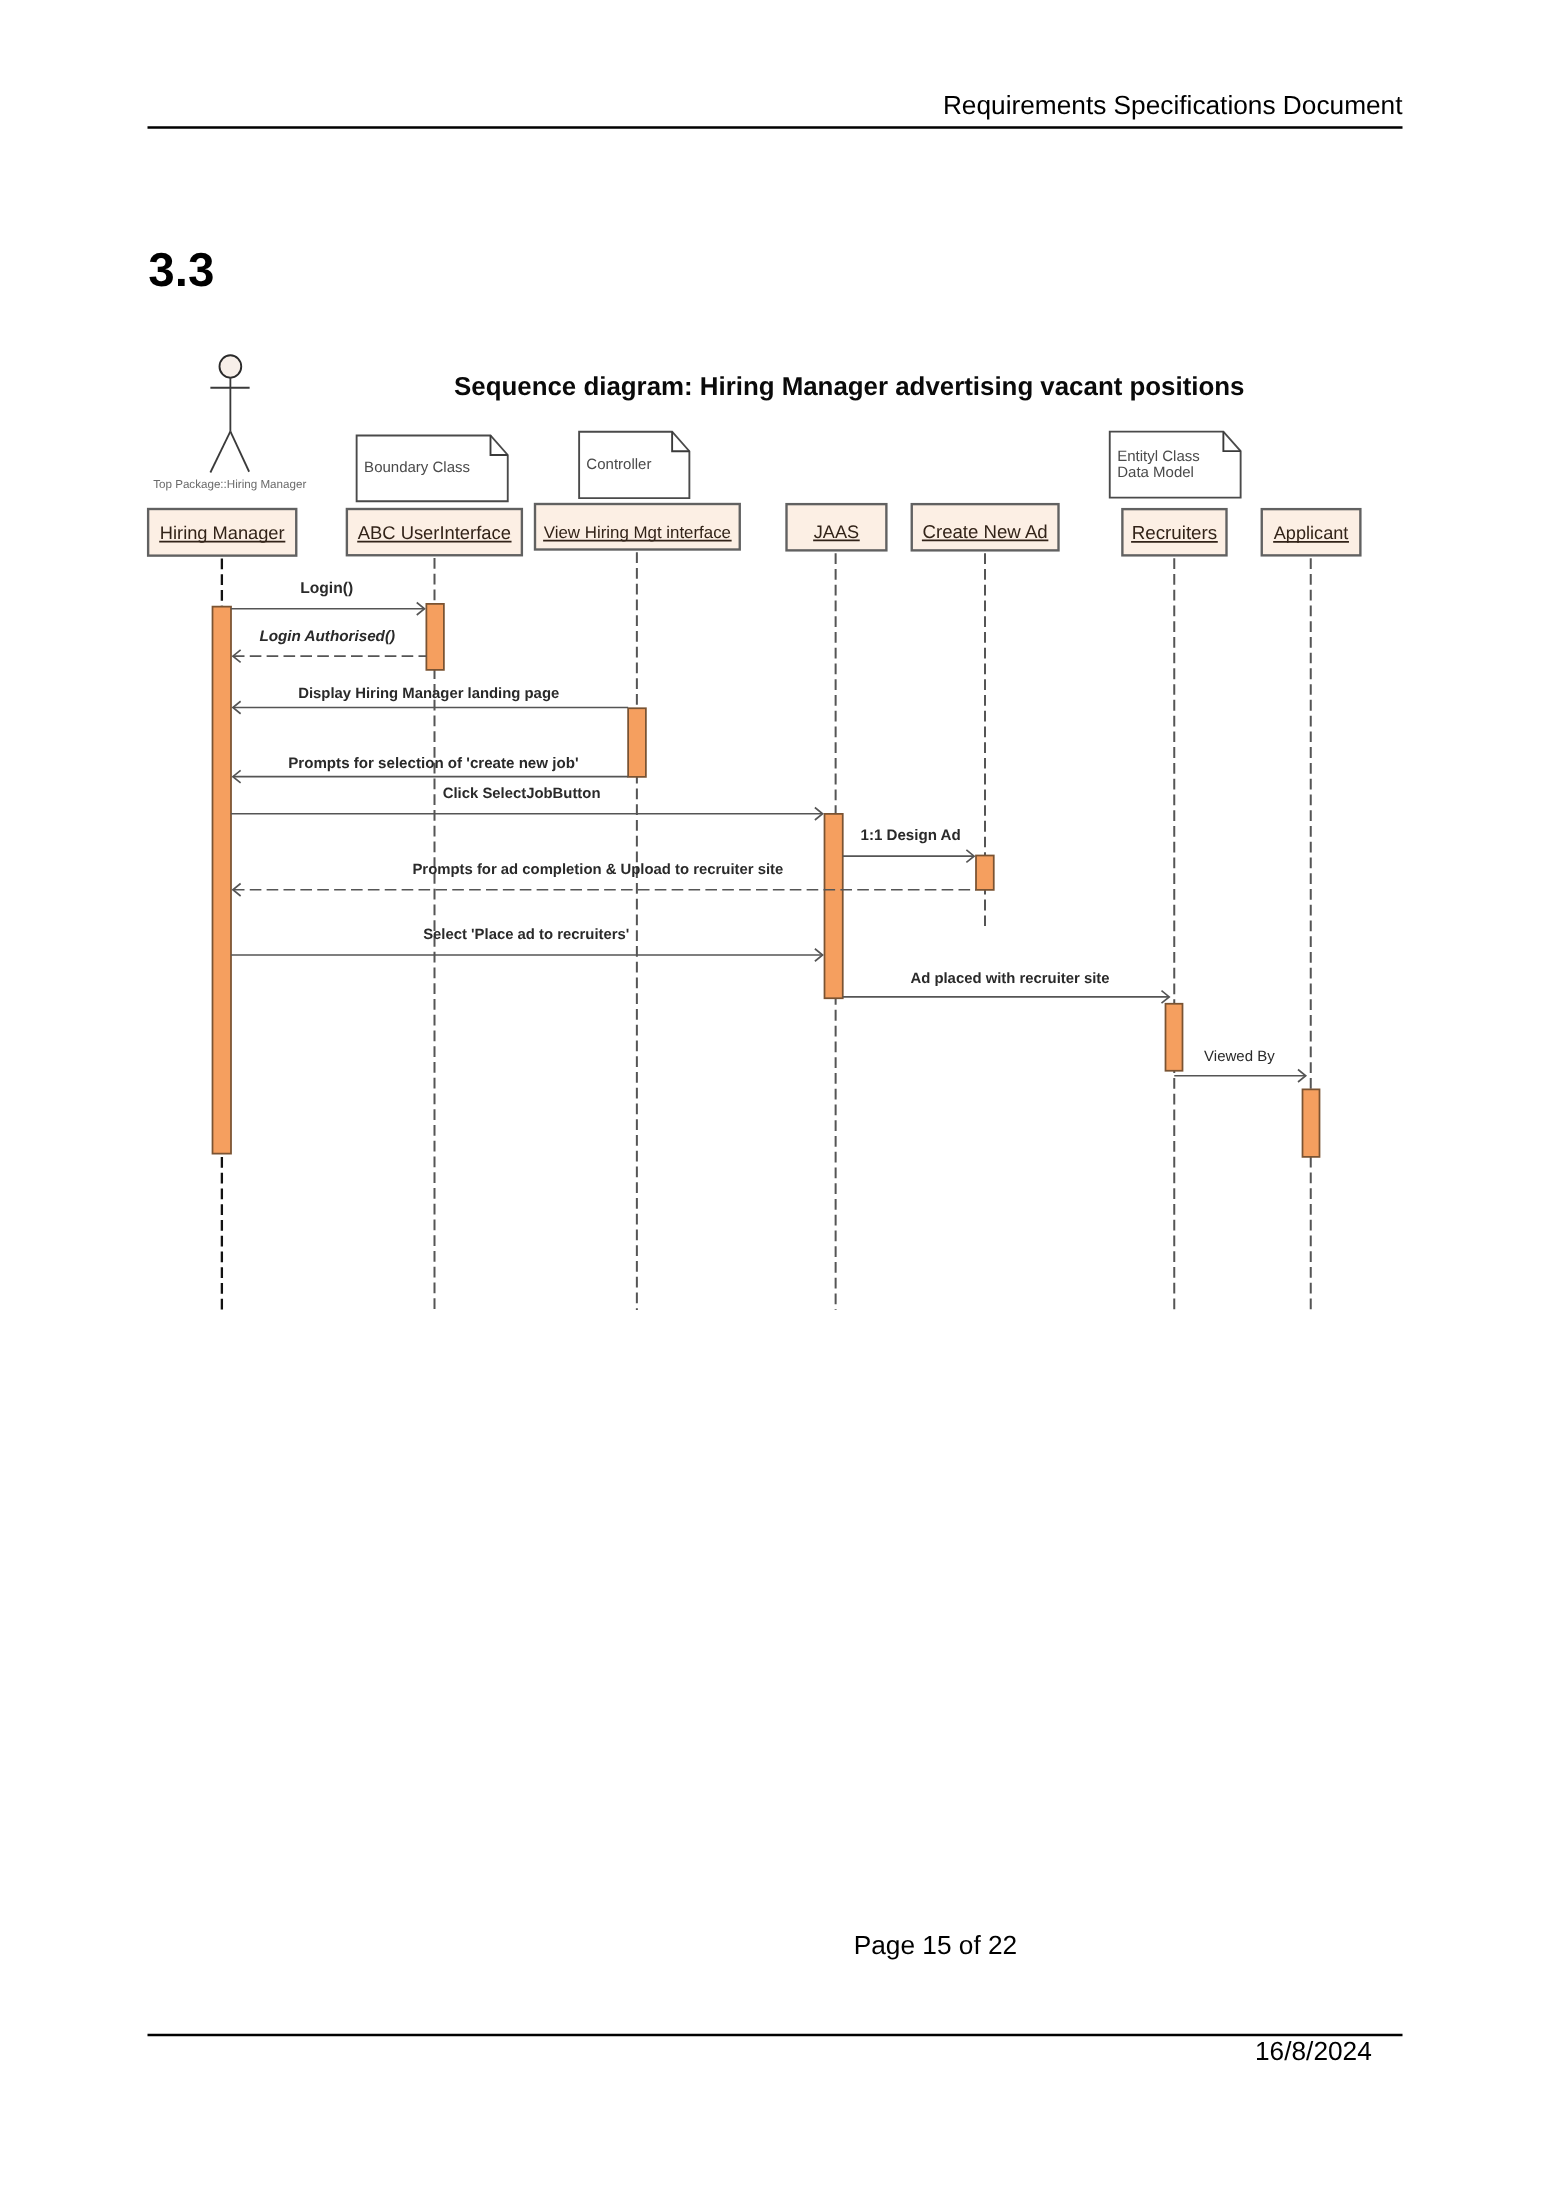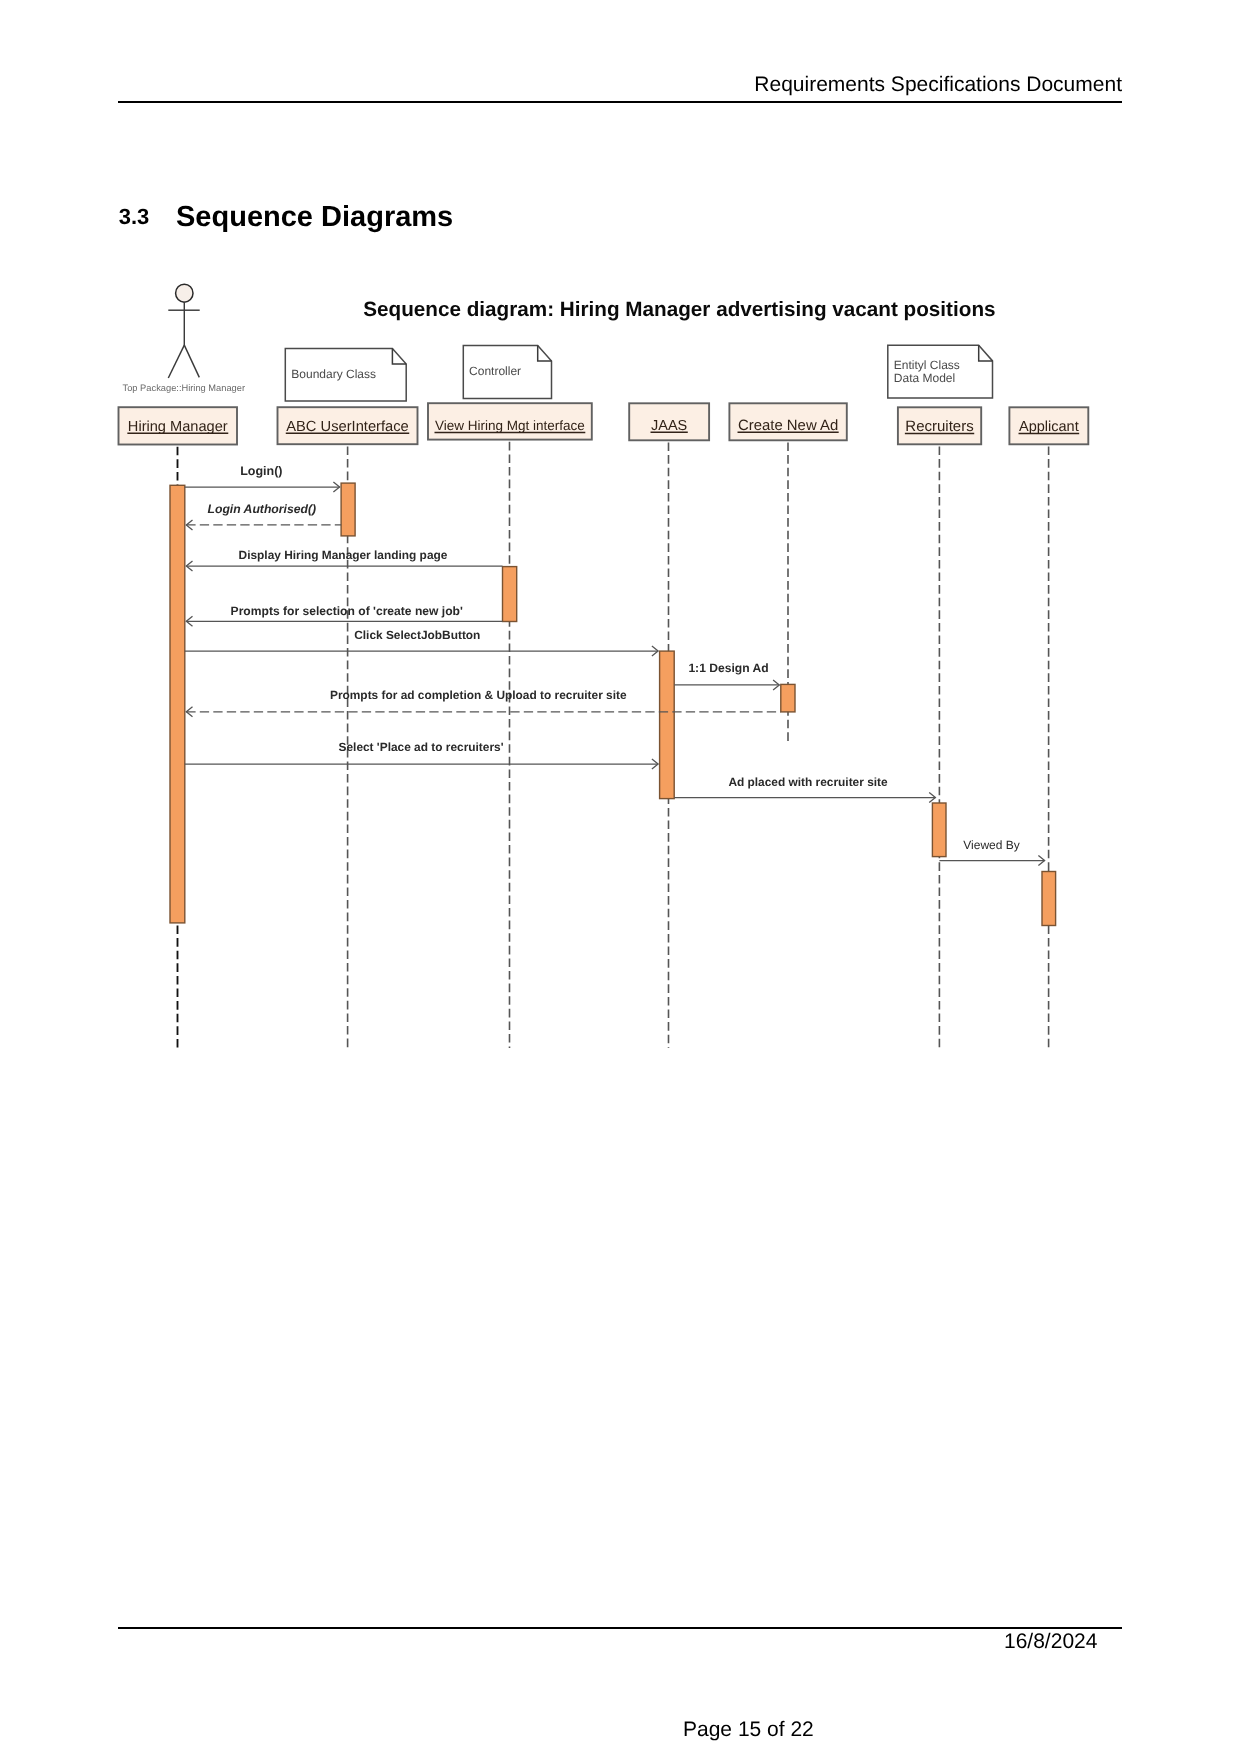--- a/index.html
+++ b/index.html
@@ -6,39 +6,38 @@
   *{-webkit-font-smoothing:antialiased;text-rendering:geometricPrecision;}
   body{width:1241px;height:1754px;position:relative;overflow:hidden;
        font-family:"Liberation Sans",sans-serif;color:#000;
        -webkit-font-smoothing:antialiased;}
   .page{position:absolute;inset:0;}
   
   #hdr-text{position:absolute;left:118px;top:72.5px;width:1004px;text-align:right;
             font-size:21px;line-height:24px;}
   #hdr-rule{position:absolute;left:118px;top:100.9px;width:1004px;height:2.3px;background:#000;}
   
-  #h-num{position:absolute;left:118.7px;top:200px;font-size:22px;font-weight:bold;line-height:34px;}
+  #h-num{position:absolute;left:118.7px;top:200px;font-size:38px;font-weight:bold;line-height:34px;}
   #h-txt{position:absolute;left:176px;top:200px;font-size:29px;font-weight:bold;line-height:34px;}
   
   #ftr-rule{position:absolute;left:118px;top:1627.4px;width:1004px;height:1.9px;background:#000;}
   #ftr-left{position:absolute;left:119px;top:1630px;font-size:21px;line-height:24px;}
-  #ftr-mid{position:absolute;left:683px;top:1718px;font-size:21px;line-height:24px;}
+  #ftr-mid{position:absolute;left:683px;top:1545px;font-size:21px;line-height:24px;}
   #ftr-right{position:absolute;left:1004px;top:1630px;font-size:21px;line-height:24px;}
   
   #diagram{position:absolute;left:0;top:0;width:1241px;height:1754px;}
 </style>
 </head>
 <body>
 
 <div class="page">
   <div id="hdr-text">Requirements Specifications Document</div>
   <div id="hdr-rule"></div>
 
   <div id="h-num">3.3</div>
-  <div id="h-txt">Sequence Diagrams</div>
 
   <svg id="diagram" width="1241" height="1754" viewBox="0 0 1241 1754">
     <g id="diagram-body">
         <line x1="177.5" y1="444.5" x2="177.5" y2="1048" stroke="#111" stroke-width="1.85" stroke-dasharray="8.6 4.0" stroke-dashoffset="10.4"></line>
         <line x1="347.6" y1="444.2" x2="347.6" y2="1048" stroke="#555555" stroke-width="1.6" stroke-dasharray="8.6 4.0" stroke-dashoffset="10.4"></line>
         <line x1="509.5" y1="439.59999999999997" x2="509.5" y2="1048" stroke="#555555" stroke-width="1.6" stroke-dasharray="8.6 4.0" stroke-dashoffset="10.4"></line>
         <line x1="668.5" y1="440.3" x2="668.5" y2="1048" stroke="#555555" stroke-width="1.6" stroke-dasharray="8.6 4.0" stroke-dashoffset="10.4"></line>
         <line x1="788" y1="440.3" x2="788" y2="742.8" stroke="#555555" stroke-width="1.6" stroke-dasharray="8.6 4.0" stroke-dashoffset="10.4"></line>
         <line x1="939.4" y1="444.3" x2="939.4" y2="1048" stroke="#555555" stroke-width="1.6" stroke-dasharray="8.6 4.0" stroke-dashoffset="10.4"></line>
         <line x1="1048.6" y1="444.3" x2="1048.6" y2="1048" stroke="#555555" stroke-width="1.6" stroke-dasharray="8.6 4.0" stroke-dashoffset="10.4"></line>

